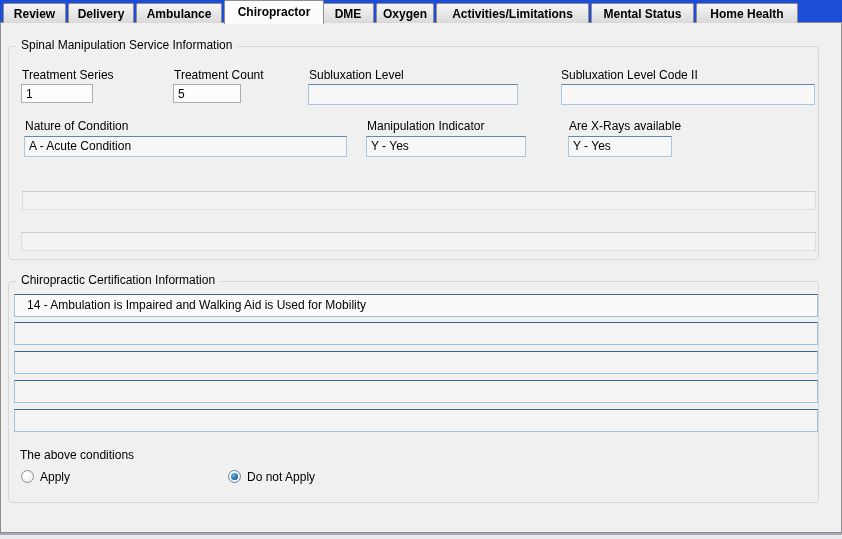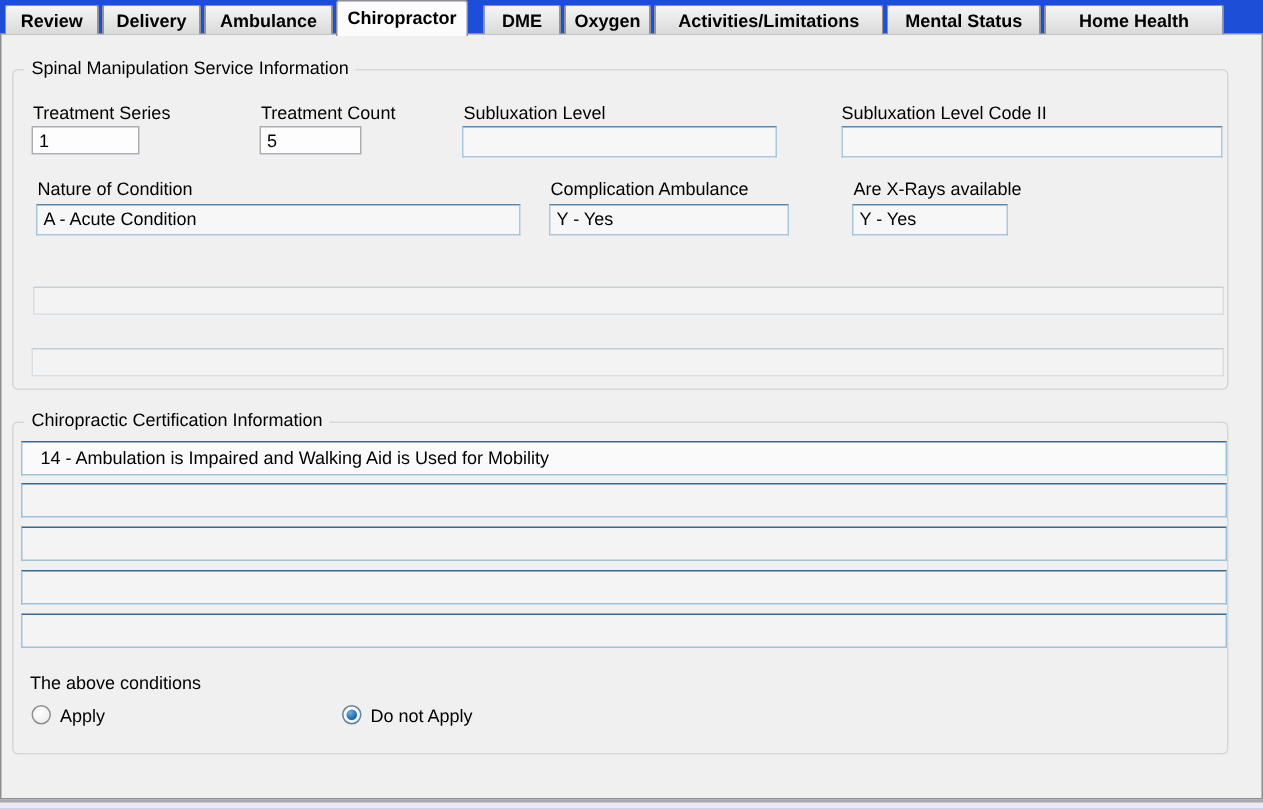--- a/index.html
+++ b/index.html
@@ -63,26 +63,26 @@
   .radio-label{position:absolute;white-space:nowrap;z-index:2;}
 </style>
 </head>
 <body>
 
 <div class="screen">
 
   <div class="tab" style="left:3px;width:63px">Review</div>
   <div class="tab" style="left:68px;width:66px">Delivery</div>
   <div class="tab" style="left:136px;width:86px">Ambulance</div>
-  <div class="tab active" style="left:224px;width:88px">Chiropractor</div>
+  <div class="tab active" style="left:224px;width:100px">Chiropractor</div>
   <div class="tab" style="left:322px;width:52px">DME</div>
   <div class="tab" style="left:376px;width:58px">Oxygen</div>
   <div class="tab" style="left:436px;width:153px">Activities/Limitations</div>
   <div class="tab" style="left:591px;width:103px">Mental Status</div>
-  <div class="tab" style="left:696px;width:120px">Home Health</div>
+  <div class="tab" style="left:696px;width:102px">Home Health</div>
 
   <div class="panel"></div>
 
   <div class="groupbox" style="left:8px;top:46px;width:811px;height:214px">
     <span class="groupbox-title">Spinal Manipulation Service Information</span>
   </div>
 
   <span class="lbl" style="left:22px;top:68px">Treatment Series</span>
   <div class="fld gray" style="left:21px;top:84px;width:72px;height:19px">1</div>
 
@@ -91,21 +91,21 @@
 
   <span class="lbl" style="left:309px;top:68px">Subluxation Level</span>
   <div class="fld blue" style="left:308px;top:84px;width:210px;height:21px"></div>
 
   <span class="lbl" style="left:561px;top:68px">Subluxation Level Code II</span>
   <div class="fld blue" style="left:561px;top:84px;width:254px;height:21px"></div>
 
   <span class="lbl" style="left:25px;top:119px">Nature of Condition</span>
   <div class="fld blue" style="left:24px;top:136px;width:323px;height:21px">A - Acute Condition</div>
 
-  <span class="lbl" style="left:367px;top:119px">Complication Ambulance</span>
+  <span class="lbl" style="left:367px;top:119px">Manipulation Indicator</span>
   <div class="fld blue" style="left:366px;top:136px;width:160px;height:21px">Y - Yes</div>
 
   <span class="lbl" style="left:569px;top:119px">Are X-Rays available</span>
   <div class="fld blue" style="left:568px;top:136px;width:104px;height:21px">Y - Yes</div>
 
   <div class="fld soft" style="left:22px;top:191px;width:794px;height:19px"></div>
 
   <div class="fld soft" style="left:21px;top:232px;width:795px;height:19px"></div>
 
   <div class="groupbox" style="left:8px;top:281px;width:811px;height:222px">

